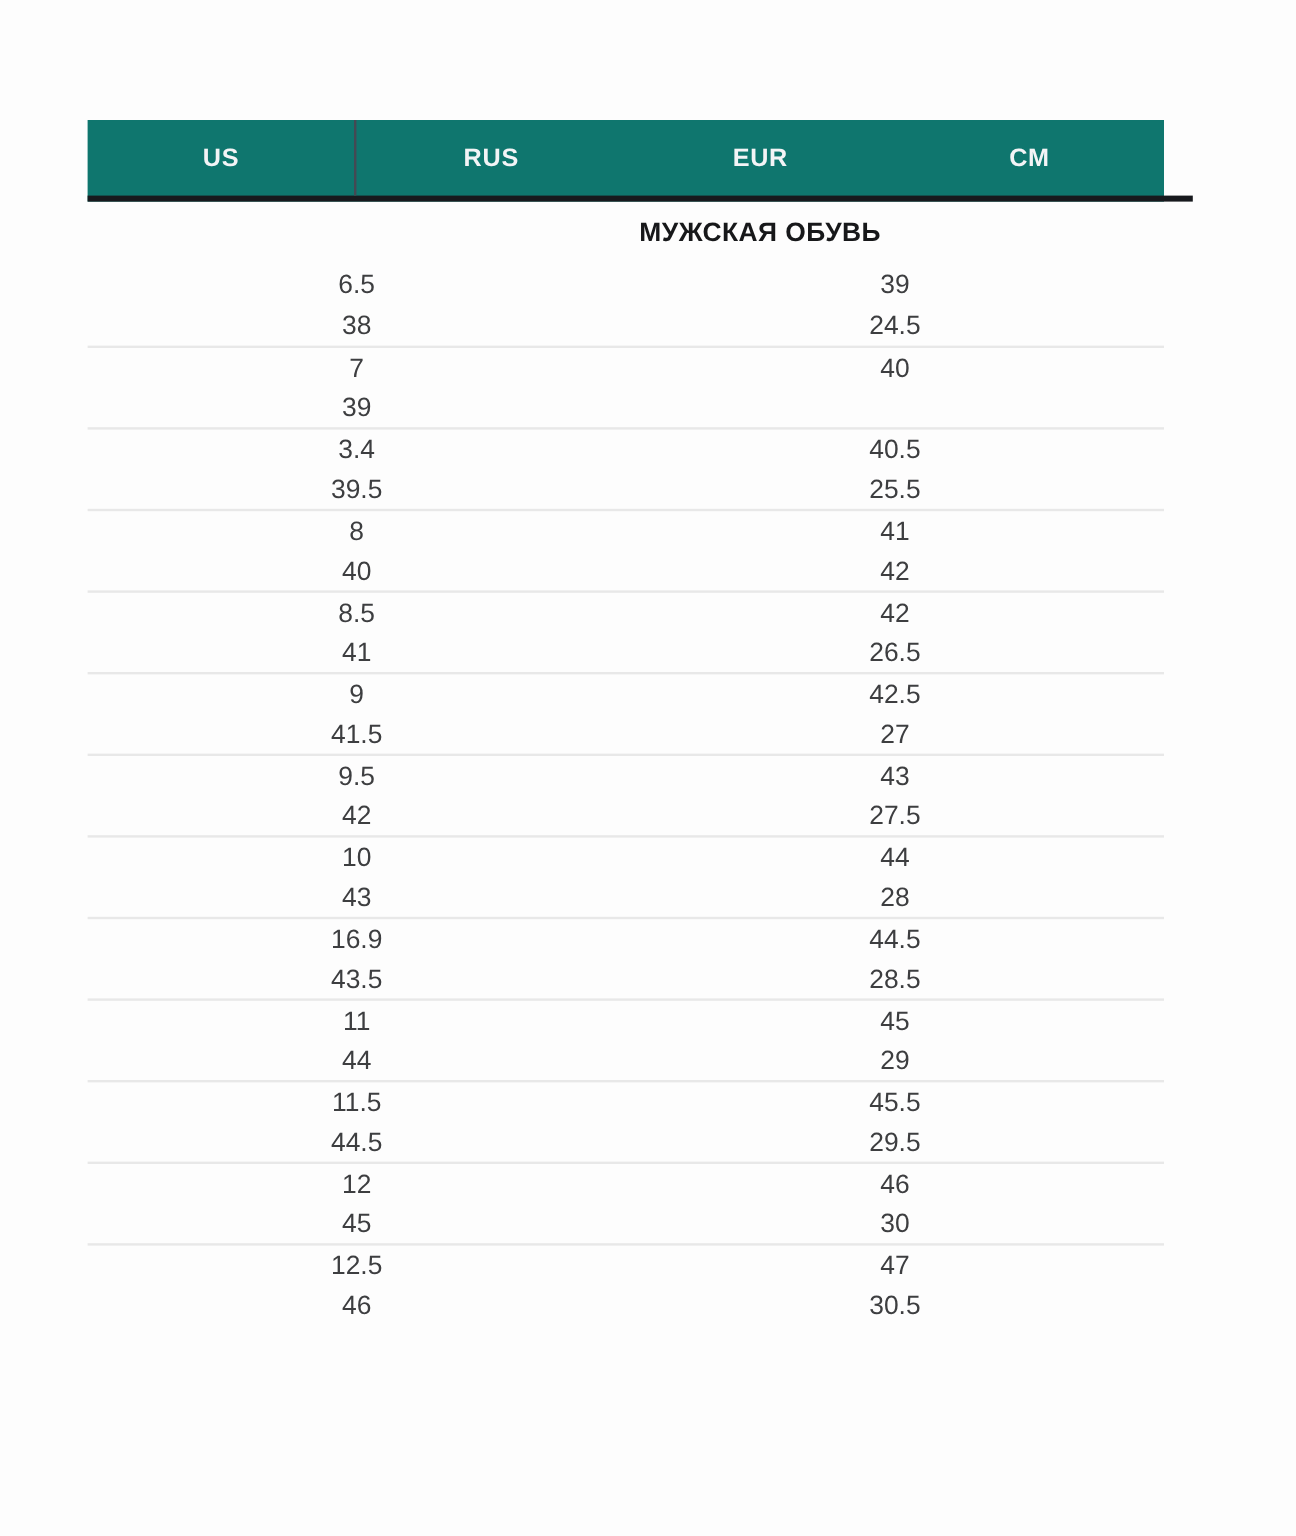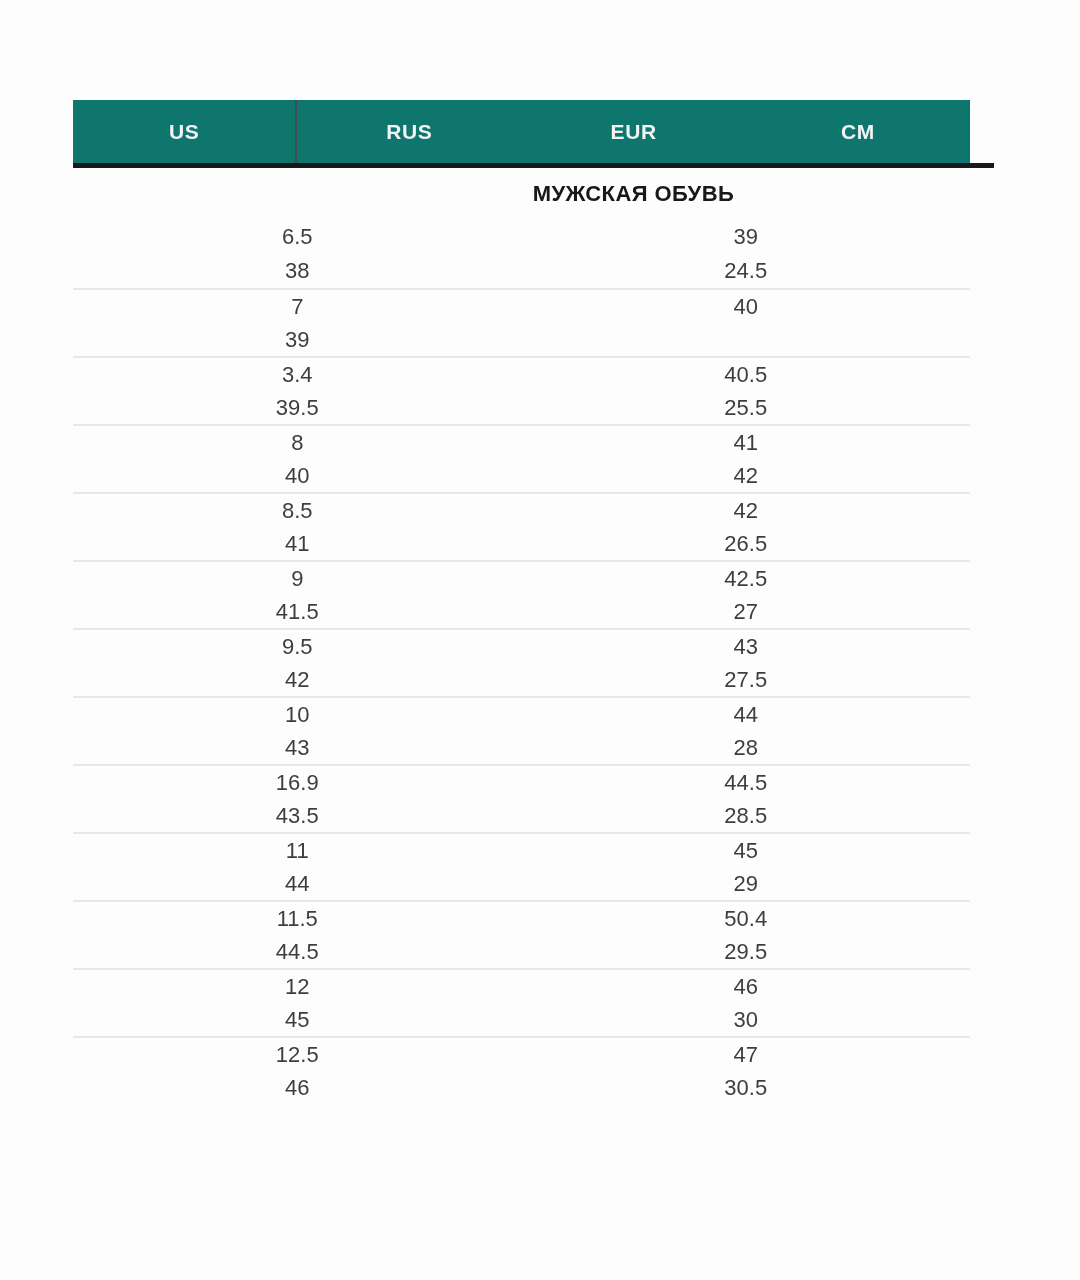--- a/index.html
+++ b/index.html
@@ -137,21 +137,21 @@
     <div class="td">28.5</div>
   </div>
   <div class="tr">
     <div class="td">11</div>
     <div class="td">45</div>
     <div class="td">44</div>
     <div class="td">29</div>
   </div>
   <div class="tr">
     <div class="td">11.5</div>
-    <div class="td">50.4</div>
+    <div class="td">45.5</div>
     <div class="td">44.5</div>
     <div class="td">29.5</div>
   </div>
   <div class="tr">
     <div class="td">12</div>
     <div class="td">46</div>
     <div class="td">45</div>
     <div class="td">30</div>
   </div>
   <div class="tr">

